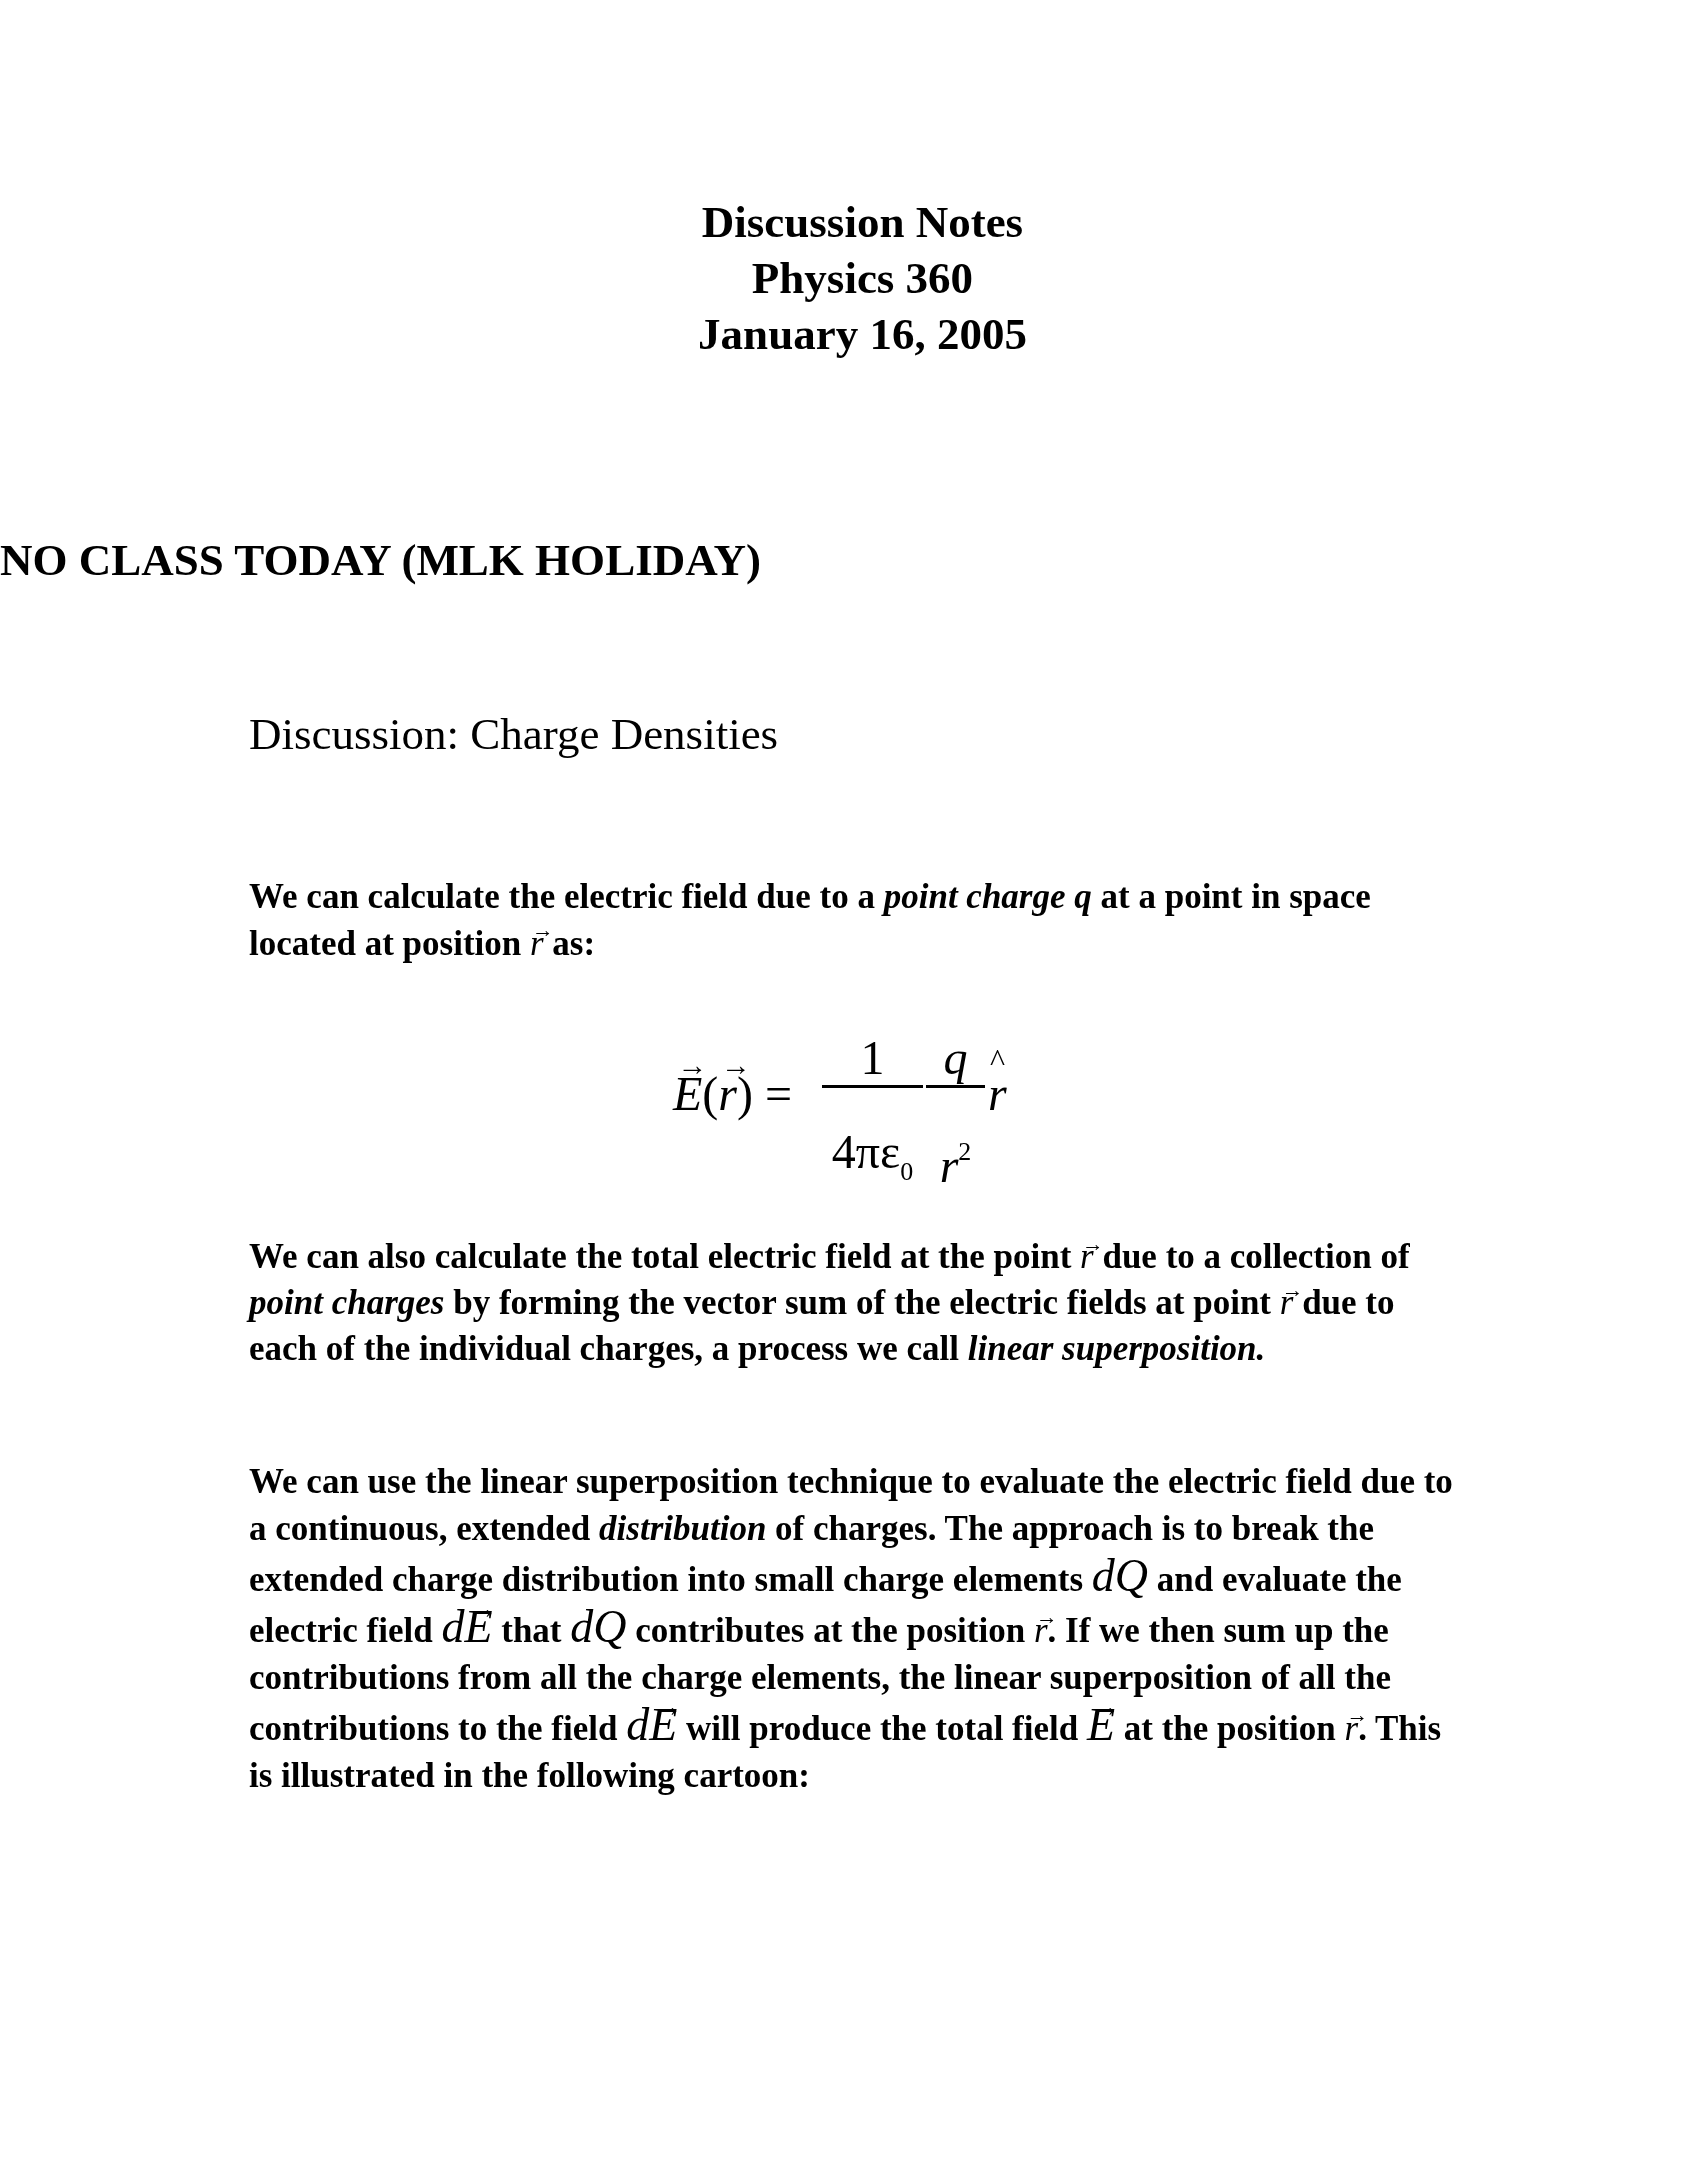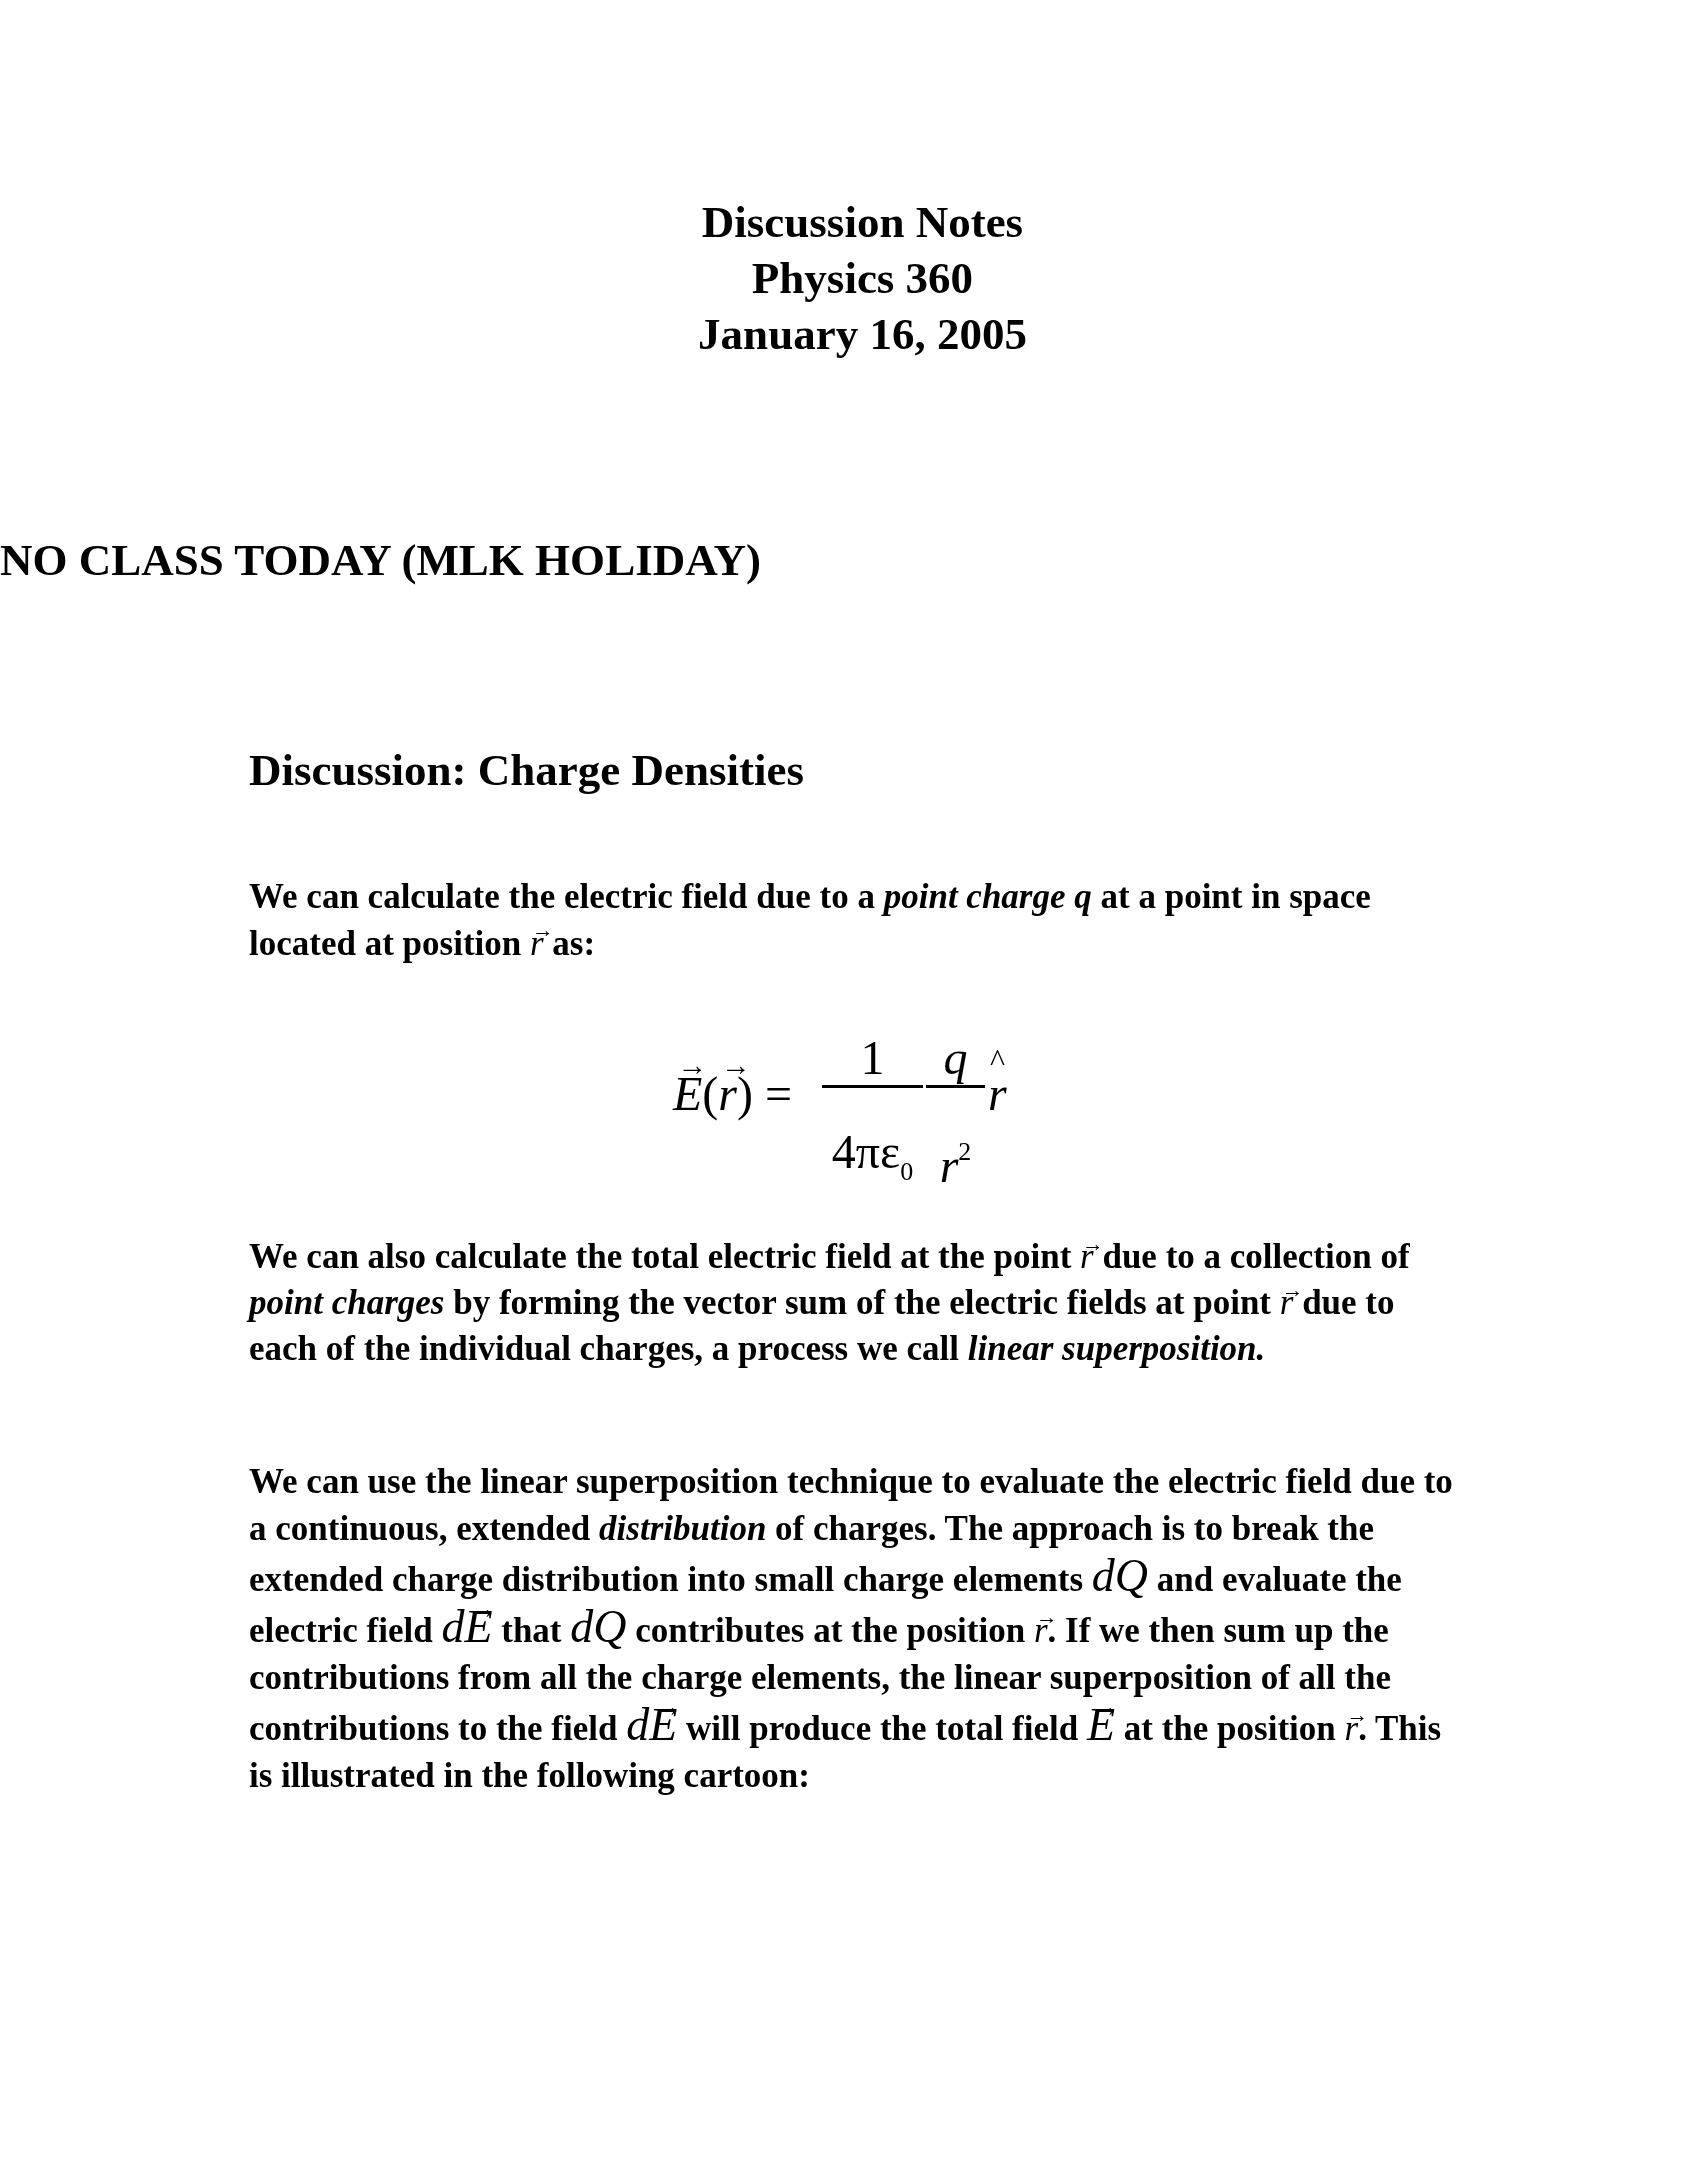--- a/index.html
+++ b/index.html
@@ -7,21 +7,21 @@
            font-family: "Liberation Serif", "DejaVu Serif", serif; color: #000; }
     .page { position: absolute; left: 0; top: 0; width: 1683px; height: 2178px; background: #fff; }
 
     .title-block { position: absolute; left: 0; width: 1683px; top: 194px; text-align: center;
                    font-weight: bold; font-size: 45px; line-height: 56px; }
     .title-line { display: block; padding-left: 42px; }
 
     .notice { position: absolute; left: 0; width: 1683px; top: 518px; text-align: left;
               font-weight: bold; font-size: 45px; line-height: 53px; margin-top: 16px; }
 
-    .section-heading { position: absolute; left: 249px; top: 744px; font-weight: bold;
+    .section-heading { position: absolute; left: 249px; top: 708px; font-weight: normal;
                        font-size: 45px; line-height: 53px; }
 
     .para { position: absolute; left: 249px; width: 1208px; font-weight: bold;
             font-size: 35px; line-height: 47px; margin-top: 24px; }
     .para em { font-style: italic; }
     .p1 { top: 849px; }
     .p2 { top: 1210px; line-height: 46px; }
     .p3 { top: 1434px; line-height: 47px; }
 
     .vec { position: relative; display: inline-block; font-style: italic; font-weight: normal;

